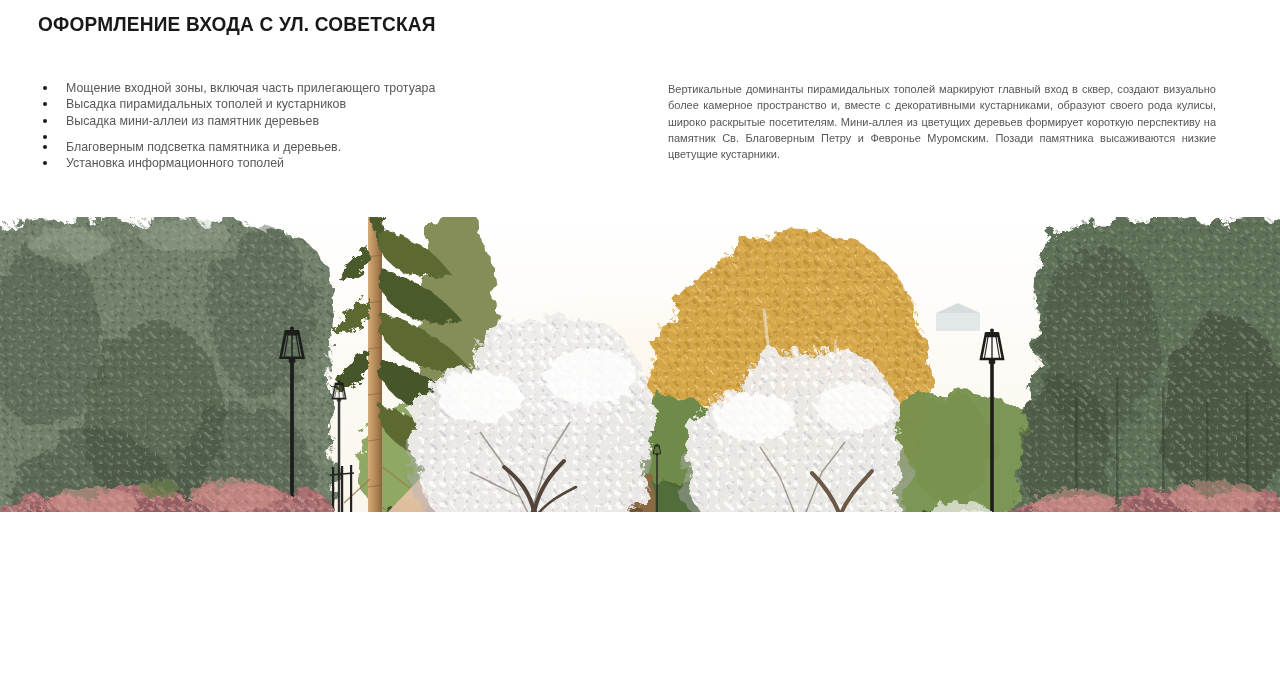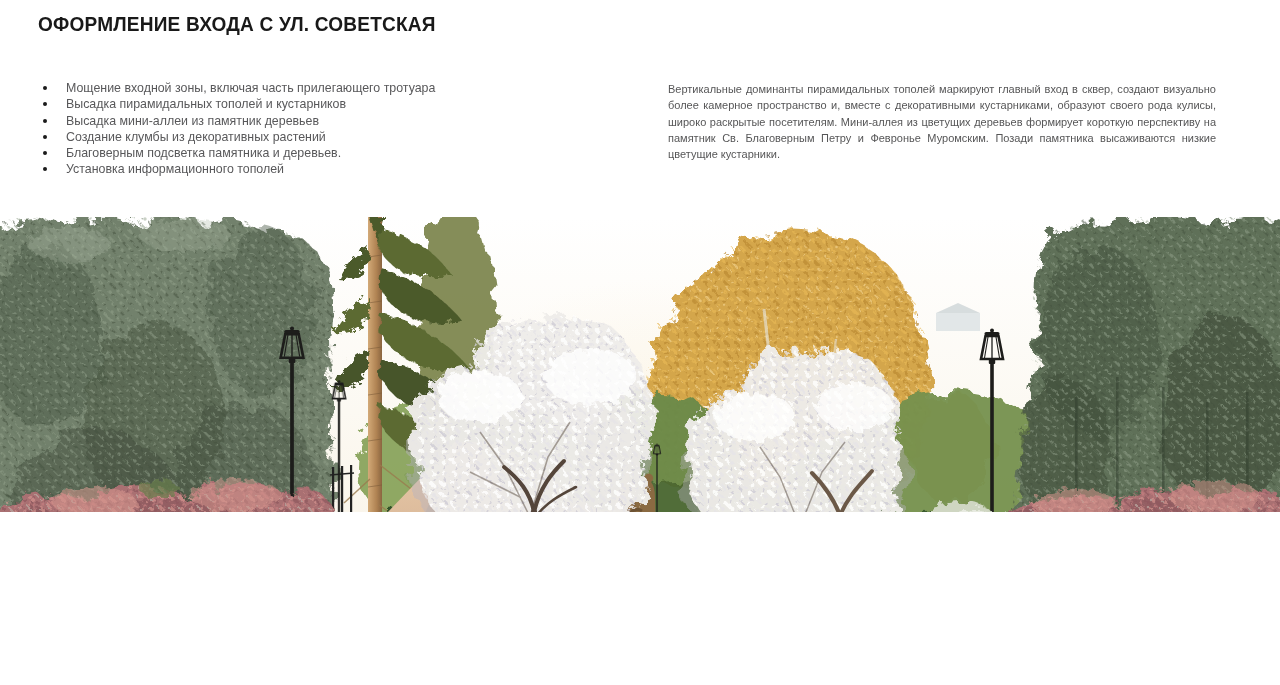--- a/index.html
+++ b/index.html
@@ -30,21 +30,20 @@
     <li>
         <span class="bullet-dot"></span>
         <span>Высадка пирамидальных тополей и кустарников</span>
       </li>
     <li>
         <span class="bullet-dot"></span>
         <span>Высадка мини-аллеи из памятник деревьев</span>
       </li>
     <li>
         <span class="bullet-dot"></span>
-        <span>Создание клумбы из декоративных растений</span>
       </li>
     <li>
         <span class="bullet-dot"></span>
         <span>Благоверным подсветка памятника и деревьев.</span>
       </li>
     <li>
         <span class="bullet-dot"></span>
         <span>Установка информационного тополей</span>
       </li>
   </ul>

